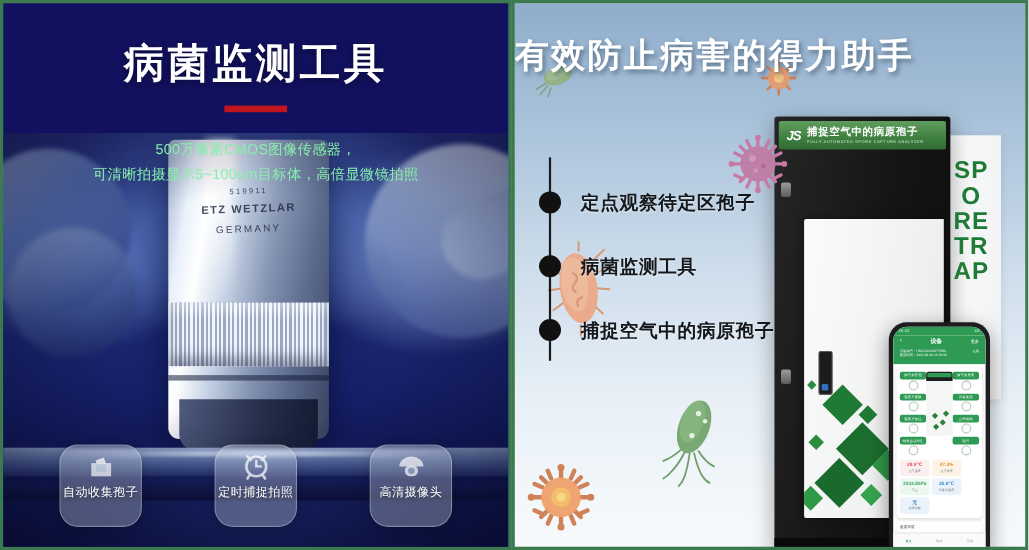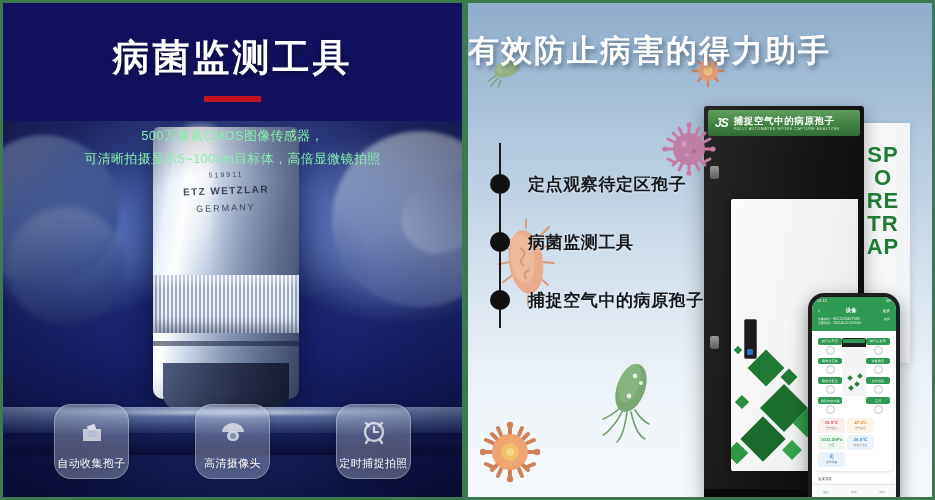--- a/index.html
+++ b/index.html
@@ -59,21 +59,21 @@
   .left-head{position:absolute;left:0;top:0;width:100%;text-align:center;z-index:5;}
   .left-title{color:#ffffff;font-size:37px;font-weight:bold;letter-spacing:3px;margin-top:30px;
      text-shadow:0 2px 8px rgba(0,0,0,.45);}
   .title-rule{width:57px;height:6px;background:#c2161e;margin:13px auto 0;}
   .left-sub{color:#86efac;font-size:13px;line-height:23px;margin-top:22px;letter-spacing:.3px;}
 
   .badges{position:absolute;left:0;bottom:18px;width:100%;display:flex;justify-content:space-around;
      padding:0 18px;box-sizing:border-box;z-index:6;}
   .badge{width:75px;height:75px;border-radius:17px;background:rgba(226,236,248,.30);
      border:1px solid rgba(255,255,255,.30);backdrop-filter:blur(2px);
-     display:flex;flex-direction:column;align-items:center;justify-content:flex-end;padding-bottom:7px;
+     display:flex;flex-direction:column;align-items:center;justify-content:flex-end;padding-bottom:23px;
      box-sizing:border-box;box-shadow:0 2px 10px rgba(0,0,0,.18);}
   .badge-ico{flex:1;display:flex;align-items:center;justify-content:center;opacity:.78;}
   .badge-ico svg{display:block;}
   .badge-lab{color:#ffffff;font-size:11px;letter-spacing:.4px;text-shadow:0 1px 3px rgba(0,0,0,.4);}
 
   
   .right-panel{position:relative;width:470px;height:500px;overflow:hidden;box-sizing:border-box;
      border:3px solid #3a7a4e;
      background:linear-gradient(180deg,#8fadcb 0%,#a9c2da 22%,#cfdeec 50%,#e9f1f7 74%,#f7fafc 100%);}
   .right-title{position:absolute;left:0;top:27px;width:100%;color:#ffffff;
@@ -211,38 +211,38 @@
             <rect x="11" y="9" width="8" height="8" fill="#ffffff" opacity=".95" transform="rotate(-20 15 13)"></rect>
             <rect x="10.5" y="14" width="9" height="7" fill="#c8d8ea" opacity=".9"></rect>
           </svg>
         </div>
         <div class="badge-lab">自动收集孢子</div>
       </div>
 
       <div class="badge">
         <div class="badge-ico">
           <svg width="30" height="30" viewBox="0 0 30 30">
-            <path d="M4 16 a11 9 0 0 1 22 0 z" fill="#ffffff" opacity=".85"></path>
-            <rect x="9" y="15" width="12" height="10" rx="5" fill="#ffffff" opacity=".9"></rect>
-            <circle cx="15" cy="20" r="3" fill="#8fa4c0"></circle>
-          </svg>
-        </div>
-        <div class="badge-lab">高清摄像头</div>
-      </div>
-
-      <div class="badge">
-        <div class="badge-ico">
-          <svg width="30" height="30" viewBox="0 0 30 30">
             <circle cx="15" cy="16" r="9" fill="none" stroke="#ffffff" stroke-width="2.4" opacity=".9"></circle>
             <path d="M15 11 v5 h4" stroke="#ffffff" stroke-width="2.2" fill="none" stroke-linecap="round" opacity=".95"></path>
             <path d="M7 7 l3 3 M23 7 l-3 3" stroke="#ffffff" stroke-width="2.4" stroke-linecap="round" opacity=".9"></path>
             <path d="M9 24 l-2 3 M21 24 l2 3" stroke="#ffffff" stroke-width="2.4" stroke-linecap="round" opacity=".9"></path>
           </svg>
         </div>
         <div class="badge-lab">定时捕捉拍照</div>
+      </div>
+
+      <div class="badge">
+        <div class="badge-ico">
+          <svg width="30" height="30" viewBox="0 0 30 30">
+            <path d="M4 16 a11 9 0 0 1 22 0 z" fill="#ffffff" opacity=".85"></path>
+            <rect x="9" y="15" width="12" height="10" rx="5" fill="#ffffff" opacity=".9"></rect>
+            <circle cx="15" cy="20" r="3" fill="#8fa4c0"></circle>
+          </svg>
+        </div>
+        <div class="badge-lab">高清摄像头</div>
       </div>
     </div>
   </div>
 
   <div class="right-panel">
 
     <div class="right-title">有效防止病害的得力助手</div>
 
     <div class="microbe m-virus-pink">
       <svg width="62" height="62" viewBox="0 0 62 62">

